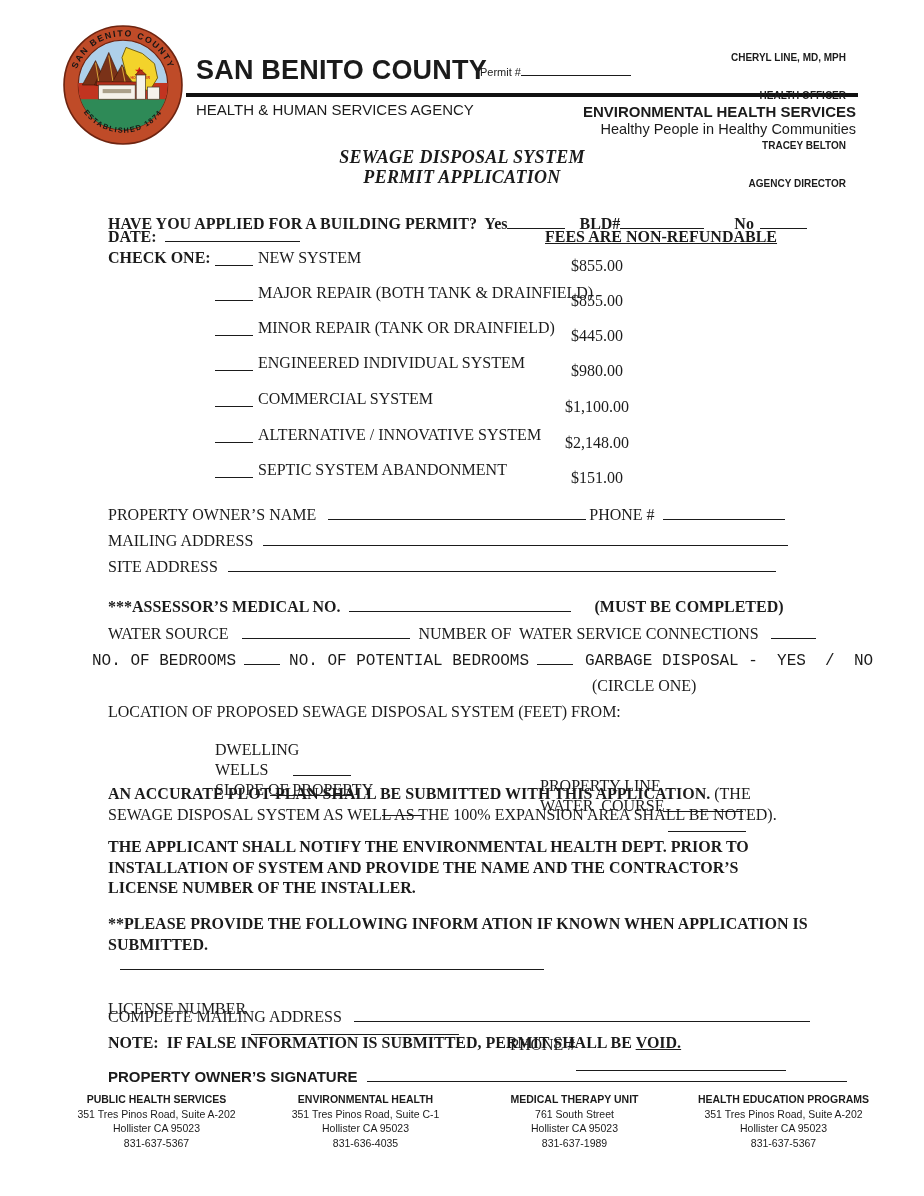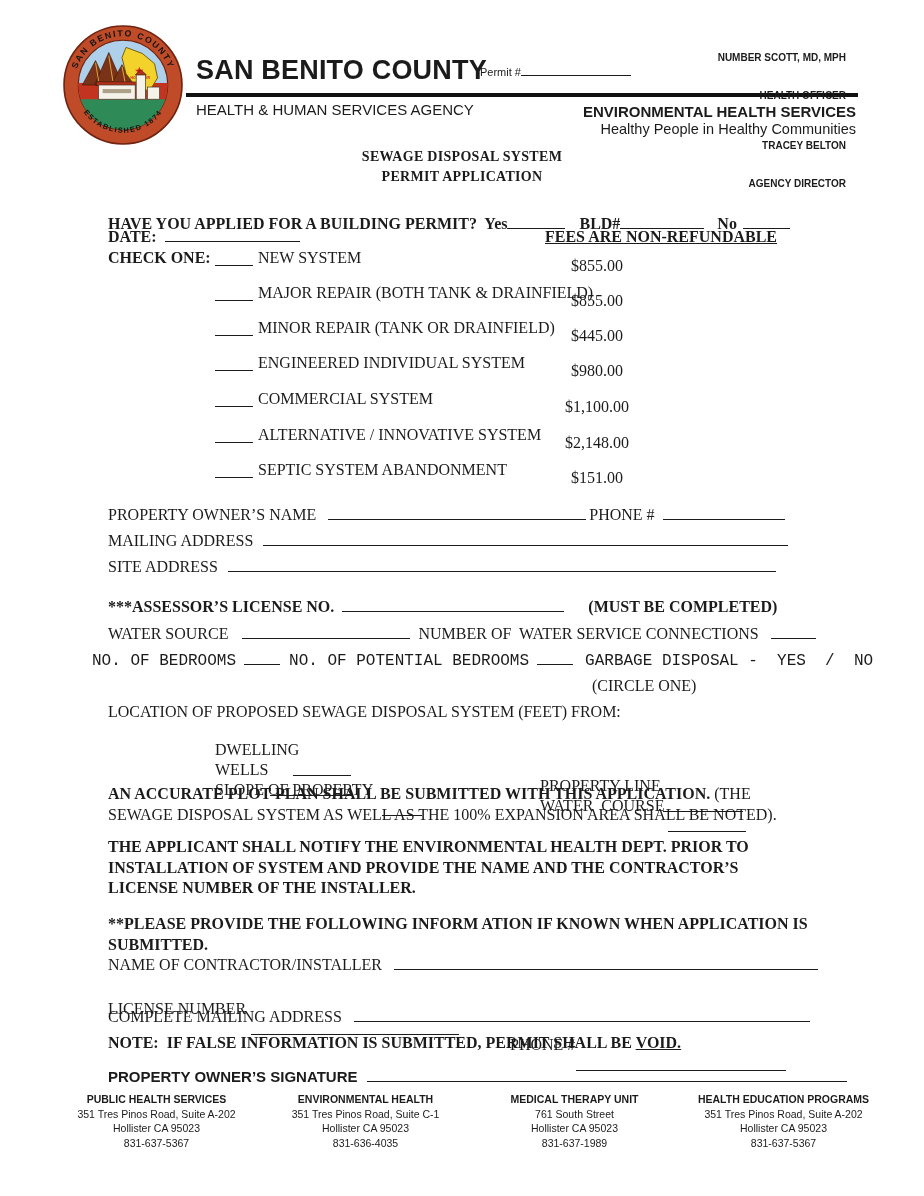--- a/index.html
+++ b/index.html
@@ -18,21 +18,21 @@
   
   .county-title{left:196px;top:55px;font-size:27px;line-height:30px;letter-spacing:.2px;}
   .divider{position:absolute;left:186px;top:93px;width:672px;height:4px;background:#111;}
   .agency{left:196px;top:101px;font-size:15px;line-height:18px;}
   .permit{left:480px;top:62px;font-size:11px;}
   .officials{left:596px;top:27px;width:250px;text-align:right;font-size:10px;line-height:12.5px;font-weight:700;}
   .off-group2{margin-top:13px;}
   .ehs{left:500px;top:103px;width:356px;text-align:right;font-size:15px;line-height:18px;font-weight:700;}
   .tagline{left:500px;top:120px;width:356px;text-align:right;font-size:14.5px;line-height:18px;font-weight:400;}
   
-  .title{font-size:14px;font-weight:700;letter-spacing:.3px;}
+  .title{font-size:18px;font-weight:700;letter-spacing:.3px;font-style:italic;}
   
   .optlabel{position:absolute;left:258px;top:0;text-align:right;}
   .optblank{position:absolute;left:215px;width:38px;top:0;}
   .fee{position:absolute;left:540px;top:8px;width:114px;text-align:center;white-space:pre;}
   
   .footer{position:absolute;left:52px;top:1092px;width:836px;display:flex;
           font-family:"Liberation Sans",sans-serif;font-size:10.5px;line-height:14.5px;text-align:center;}
   .fcol{width:209px;}
   .fcol .ft{font-weight:700;}
   .sig{font-family:"Liberation Sans",sans-serif;font-size:15px;font-weight:700;}
@@ -83,35 +83,35 @@
     </text>
   </svg>
 
   <div class="r sans b county-title">SAN BENITO COUNTY</div>
   <div class="divider"></div>
   <div class="r sans agency">HEALTH &amp; HUMAN SERVICES AGENCY</div>
 
   <div class="r sans permit"><span>Permit #</span><span class="bl" style="width:110px;"></span></div>
 
   <div class="r sans officials">
-    <div>NUMBER SCOTT, MD, MPH</div>
+    <div>CHERYL LINE, MD, MPH</div>
     <div>HEALTH OFFICER</div>
     <div class="off-group2">TRACEY BELTON</div>
     <div>AGENCY DIRECTOR</div>
   </div>
 
   <div class="r sans ehs">ENVIRONMENTAL HEALTH SERVICES</div>
   <div class="r sans tagline">Healthy People in Healthy Communities</div>
 
   <div class="r ctr title" style="top:148px;">SEWAGE DISPOSAL SYSTEM</div>
   <div class="r ctr title" style="top:168px;">PERMIT APPLICATION</div>
 
   <div class="r" style="left:108px;top:192px;margin-top:36px;"><span class="b">DATE:</span><span class="bl" style="width:135px;margin-left:8px;"></span><span class="abs b i u" style="left:437px;">FEES ARE NON-REFUNDABLE</span></div>
 
-  <div class="r b" style="left:108px;top:215px;"><span>HAVE YOU APPLIED FOR A BUILDING PERMIT?  Yes</span><span class="bl" style="width:58px;"></span><span style="margin-left:14px;">BLD#</span><span class="bl" style="width:84px;"></span><span style="margin-left:13px;">No</span><span class="bl" style="width:47px;margin-left:6px;"></span></div>
+  <div class="r b" style="left:108px;top:215px;"><span>HAVE YOU APPLIED FOR A BUILDING PERMIT?  Yes</span><span class="bl" style="width:58px;"></span><span style="margin-left:14px;">BLD#</span><span class="bl" style="width:84px;"></span><span style="margin-left:30px;">No</span><span class="bl" style="width:47px;margin-left:6px;"></span></div>
 
   <div class="r b" style="left:108px;top:249px;">CHECK ONE:</div>
 
   <div class="r" style="top:249px;">
     <span class="abl optblank"></span>
     <span class="optlabel">NEW SYSTEM</span>
     <span class="fee">$855.00</span>
   </div>
   <div class="r" style="top:284px;">
     <span class="abl optblank"></span>
@@ -143,21 +143,21 @@
     <span class="optlabel">SEPTIC SYSTEM ABANDONMENT</span>
     <span class="fee">$151.00</span>
   </div>
 
   <div class="r" style="left:108px;top:506px;"><span>PROPERTY OWNER’S NAME</span><span class="bl" style="width:258px;margin-left:12px;"></span><span style="margin-left:3px;">PHONE #</span><span class="bl" style="width:122px;margin-left:8px;"></span></div>
 
   <div class="r" style="left:108px;top:532px;"><span>MAILING ADDRESS</span><span class="bl" style="width:525px;margin-left:10px;"></span></div>
 
   <div class="r" style="left:108px;top:558px;"><span>SITE ADDRESS</span><span class="bl" style="width:548px;margin-left:10px;"></span></div>
 
-  <div class="r" style="left:108px;top:598px;"><span class="b">***ASSESSOR’S LICENSE NO.</span><span class="bl" style="width:222px;margin-left:8px;"></span><span class="b" style="margin-left:24px;">(MUST BE COMPLETED)</span></div>
+  <div class="r" style="left:108px;top:598px;"><span class="b">***ASSESSOR’S MEDICAL NO.</span><span class="bl" style="width:222px;margin-left:8px;"></span><span class="b" style="margin-left:24px;">(MUST BE COMPLETED)</span></div>
 
   <div class="r" style="left:108px;top:625px;"><span>WATER SOURCE</span><span class="bl" style="width:168px;margin-left:14px;"></span><span style="margin-left:8px;">NUMBER OF  WATER SERVICE CONNECTIONS</span><span class="bl" style="width:45px;margin-left:12px;"></span></div>
 
   <div class="r" style="left:92px;top:651px;font-family:Liberation Mono, monospace;"><span>NO. OF BEDROOMS</span><span class="bl" style="width:36px;margin-left:8px;"></span><span style="margin-left:9px;">NO. OF POTENTIAL BEDROOMS</span><span class="bl" style="width:36px;margin-left:8px;"></span><span style="margin-left:12px;">GARBAGE DISPOSAL -  YES  /  NO</span></div>
 
   <div class="r" style="left:592px;top:677px;">(CIRCLE ONE)</div>
 
   <div class="r" style="left:108px;top:703px;">LOCATION OF PROPOSED SEWAGE DISPOSAL SYSTEM (FEET) FROM:</div>
 
   <div class="r" style="top:723px;">
@@ -176,21 +176,21 @@
     <span class="abs" style="left:215px;">SLOPE OF PROPERTY</span>
     <span class="abl" style="left:382px;width:40px;"></span>
   </div>
 
   <div class="r wrap" style="left:108px;top:784px;width:692px;"><span class="b">AN ACCURATE PLOT PLAN SHALL BE SUBMITTED WITH THIS APPLICATION.</span><span>  (THE SEWAGE DISPOSAL SYSTEM AS WELL AS THE 100% EXPANSION AREA SHALL BE NOTED).</span></div>
 
   <div class="r wrap b" style="left:108px;top:837px;width:700px;">THE APPLICANT SHALL NOTIFY THE ENVIRONMENTAL HEALTH DEPT. PRIOR TO INSTALLATION OF SYSTEM AND PROVIDE THE NAME AND THE CONTRACTOR’S LICENSE NUMBER OF THE INSTALLER.</div>
 
   <div class="r wrap b i" style="left:108px;top:914px;width:700px;">**PLEASE PROVIDE THE FOLLOWING INFORM ATION IF KNOWN WHEN APPLICATION IS SUBMITTED.</div>
 
-  <div class="r" style="left:108px;top:956px;"><span>NAME OF CONTRACTOR/INSTALLER</span><span class="bl" style="width:424px;margin-left:12px;"></span></div>
+  <div class="r" style="left:108px;top:956px;"><span class="bl" style="width:424px;margin-left:12px;"></span></div>
 
   <div class="r" style="top:982px;">
     <span class="abs" style="left:108px;">LICENSE NUMBER</span>
     <span class="abl" style="left:251px;width:208px;"></span>
     <span class="abs" style="left:510px;">PHONE #</span>
     <span class="abl" style="left:576px;width:210px;"></span>
   </div>
 
   <div class="r" style="left:108px;top:1008px;"><span>COMPLETE MAILING ADDRESS</span><span class="bl" style="width:456px;margin-left:12px;"></span></div>
 

